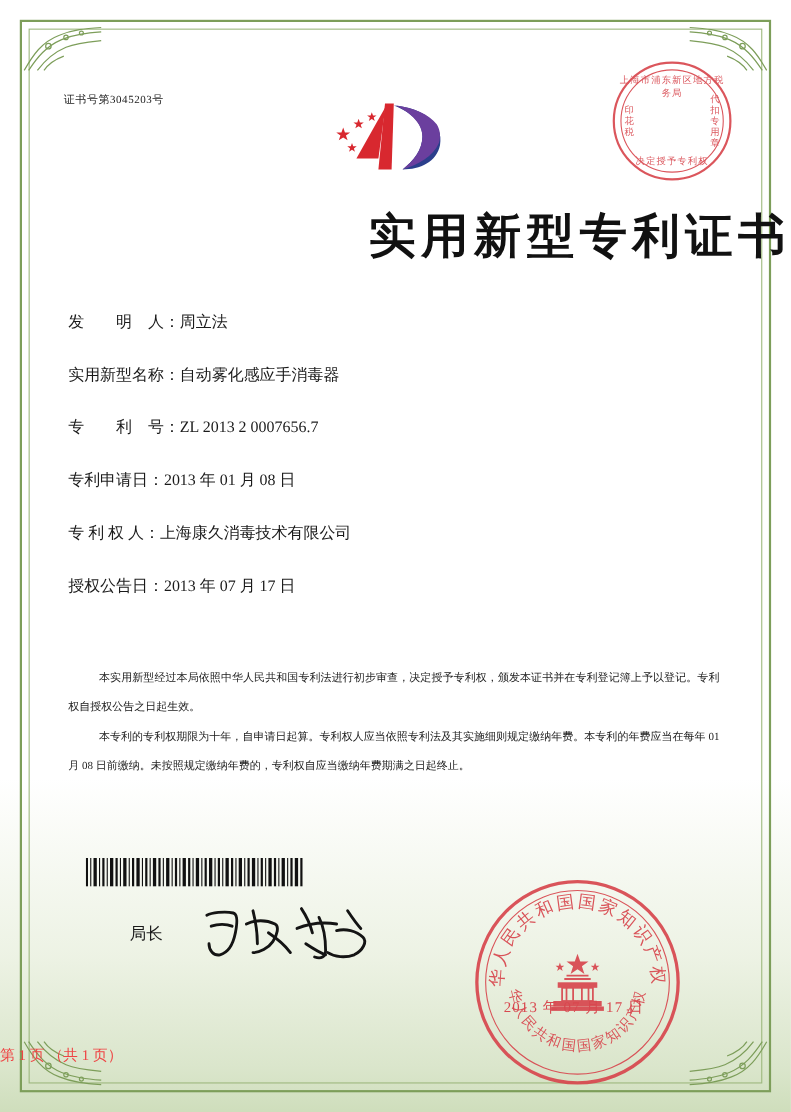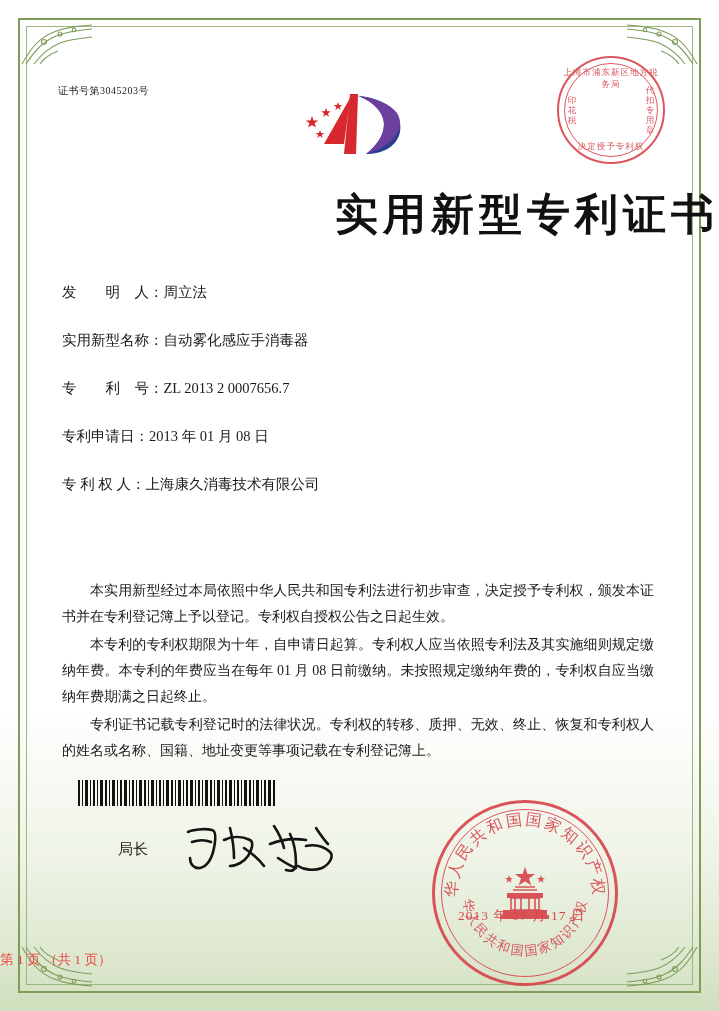--- a/index.html
+++ b/index.html
@@ -131,23 +131,23 @@
   .field-label {
     display: inline-block;
   }
   .field-value {
     display: inline;
   }
 
   .body-text {
     position: absolute;
     left: 62px;
-    top: 578px;
+    top: 604px;
     width: 592px;
-    font-size: 14px;
+    font-size: 10px;
     line-height: 26px;
     color: #1a1a1a;
     text-align: justify;
   }
   .body-text p {
     margin: 0 0 2px 0;
     text-indent: 28px;
   }
 
   .barcode {
@@ -319,26 +319,28 @@
     </div>
     <div class="field-row">
       <span class="field-label">专　　利　号：</span><span class="field-value">ZL 2013 2 0007656.7</span>
     </div>
     <div class="field-row">
       <span class="field-label">专利申请日：</span><span class="field-value">2013 年 01 月 08 日</span>
     </div>
     <div class="field-row">
       <span class="field-label">专 利 权 人：</span><span class="field-value">上海康久消毒技术有限公司</span>
     </div>
+    <div class="field-row">
+      <span class="field-label">授权公告日：</span><span class="field-value">2013 年 07 月 17 日</span>
+    </div>
   </div>
 
   <div class="body-text">
     <p>本实用新型经过本局依照中华人民共和国专利法进行初步审查，决定授予专利权，颁发本证书并在专利登记簿上予以登记。专利权自授权公告之日起生效。</p>
     <p>本专利的专利权期限为十年，自申请日起算。专利权人应当依照专利法及其实施细则规定缴纳年费。本专利的年费应当在每年 01 月 08 日前缴纳。未按照规定缴纳年费的，专利权自应当缴纳年费期满之日起终止。</p>
-    <p>专利证书记载专利登记时的法律状况。专利权的转移、质押、无效、终止、恢复和专利权人的姓名或名称、国籍、地址变更等事项记载在专利登记簿上。</p>
   </div>
 
   <div class="barcode">
     <svg viewBox="0 0 200 26" preserveAspectRatio="none">
       <g fill="#111111">
         <rect x="0" y="0" width="2" height="26"></rect>
           <rect x="4" y="0" width="1" height="26"></rect>
         <rect x="7" y="0" width="3" height="26"></rect>
           <rect x="12" y="0" width="1" height="26"></rect>
         <rect x="15" y="0" width="2" height="26"></rect>

